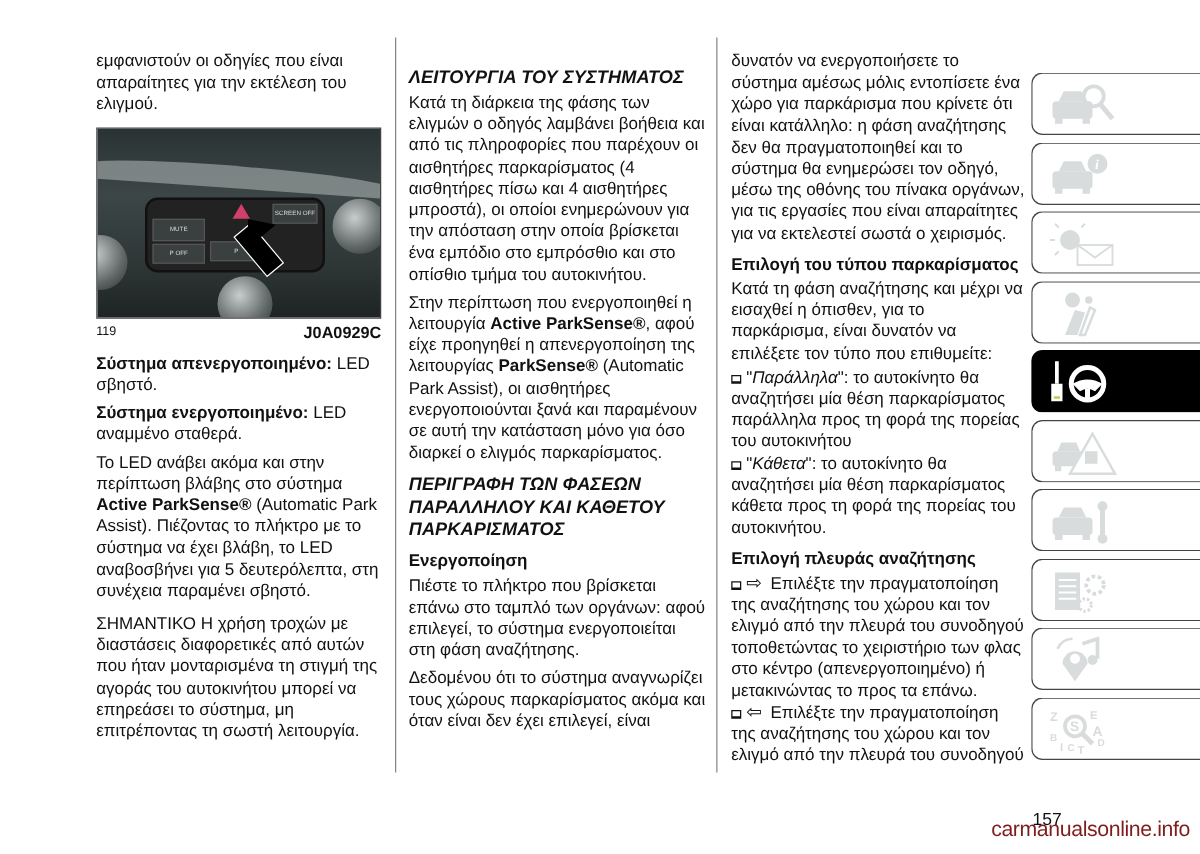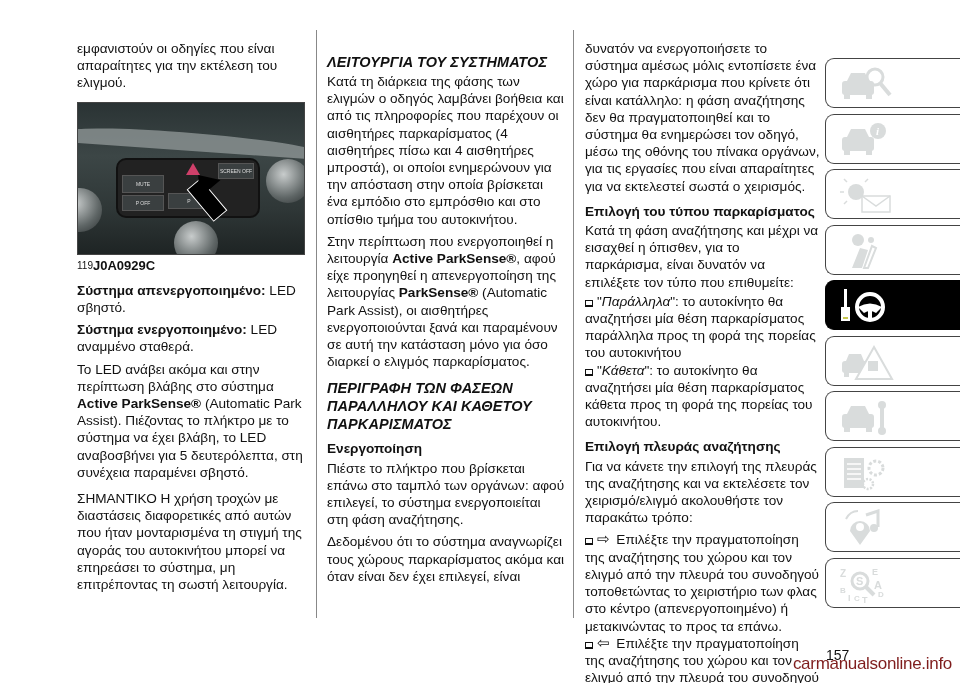--- a/index.html
+++ b/index.html
@@ -22,21 +22,21 @@
     background: linear-gradient(180deg, #2a3334 0%, #3c4646 35%, #2f3737 70%, #1e2424 100%);
     overflow: hidden; border: 1px solid #444;
   }
   .photo .dash { position: absolute; left: -10px; top: 30px; width: 250px; height: 18px; background: #8d9595; border-radius: 40% 60% 0 0; opacity: .8; transform: skewY(4deg); }
   .photo .panel { position: absolute; left: 38px; top: 55px; width: 140px; height: 56px; background: #222; border-radius: 10px; border: 2px solid #111; }
   .photo .btn { position: absolute; background: #3a3f40; color: #ddd; font-size: 5px; text-align: center; border: 1px solid #555; }
   .photo .knob { position: absolute; width: 44px; height: 44px; border-radius: 50%; background: radial-gradient(circle at 40% 35%, #c8cccc, #5f6666 60%, #2a2f30); }
   .photo .hazard { position: absolute; left: 108px; top: 60px; width: 0; height: 0; border-left: 7px solid transparent; border-right: 7px solid transparent; border-bottom: 12px solid #d0406a; }
   .photo .arrow { position: absolute; left: 120px; top: 76px; width: 16px; height: 40px; background: #000; transform: rotate(-40deg); border: 1px solid #fff; }
   .photo .arrowhead { position: absolute; left: 112px; top: 70px; width: 0; height: 0; border-left: 14px solid transparent; border-right: 14px solid transparent; border-bottom: 18px solid #000; transform: rotate(-40deg); }
-  .caption { display: flex; font-size: 10px; margin-bottom: 8px; }
+  .caption { display: flex; justify-content: space-between; font-size: 10px; margin-bottom: 8px; }
   .caption .code { font-weight: bold; font-size: 13px; }
   .box { display: inline-block; width: 8px; height: 7px; border: 1.3px solid #111; border-bottom-width: 2px; vertical-align: -1px; margin-right: 4px; box-sizing: border-box; }
   .arr { display: inline-block; font-size: 15px; line-height: 12px; margin-right: 3px; }
   .tabs { position: absolute; left: 825px; top: 58px; width: 135px; }
   .tab {
     position: relative; height: 50px; margin-bottom: 5.5px; border: 1.3px solid #444; border-right: none;
     border-radius: 9px 0 0 9px; background: #fff; box-sizing: border-box;
   }
   .tab svg { position: absolute; left: 12px; top: 6px; }
   .tab.active { background: #000; border-color: #000; }
@@ -87,21 +87,20 @@
   <p>Δεδομένου ότι το σύστημα αναγνωρίζει τους χώρους παρκαρίσματος ακόμα και όταν είναι δεν έχει επιλεγεί, είναι</p>
 </div>
 
 <div class="col col3">
   <p style="margin-bottom:8px;">δυνατόν να ενεργοποιήσετε το σύστημα αμέσως μόλις εντοπίσετε ένα χώρο για παρκάρισμα που κρίνετε ότι είναι κατάλληλο: η φάση αναζήτησης δεν θα πραγματοποιηθεί και το σύστημα θα ενημερώσει τον οδηγό, μέσω της οθόνης του πίνακα οργάνων, για τις εργασίες που είναι απαραίτητες για να εκτελεστεί σωστά ο χειρισμός.</p>
   <div class="h-sub">Επιλογή του τύπου παρκαρίσματος</div>
   <p style="margin-bottom:2px;">Κατά τη φάση αναζήτησης και μέχρι να εισαχθεί η όπισθεν, για το παρκάρισμα, είναι δυνατόν να επιλέξετε τον τύπο που επιθυμείτε:</p>
   <p style="margin-bottom:0;"><span class="box"></span>"<span class="ital">Παράλληλα</span>"<span>: το αυτοκίνητο θα αναζητήσει μία θέση παρκαρίσματος παράλληλα προς τη φορά της πορείας του αυτοκινήτου</span></p>
   <p style="margin-bottom:8px;"><span class="box"></span>"<span class="ital">Κάθετα</span>"<span>: το αυτοκίνητο θα αναζητήσει μία θέση παρκαρίσματος κάθετα προς τη φορά της πορείας του αυτοκινήτου.</span></p>
   <div class="h-sub">Επιλογή πλευράς αναζήτησης</div>
-  <p>Για να κάνετε την επιλογή της πλευράς της αναζήτησης και να εκτελέσετε τον χειρισμό/ελιγμό ακολουθήστε τον παρακάτω τρόπο:</p>
   <p style="margin-bottom:0;"><span class="box"></span><span class="arr">⇨</span><span> Επιλέξτε την πραγματοποίηση της αναζήτησης του χώρου και τον ελιγμό από την πλευρά του συνοδηγού τοποθετώντας το χειριστήριο των φλας στο κέντρο (απενεργοποιημένο) ή μετακινώντας το προς τα επάνω.</span></p>
   <p><span class="box"></span><span class="arr">⇦</span><span> Επιλέξτε την πραγματοποίηση της αναζήτησης του χώρου και τον ελιγμό από την πλευρά του συνοδηγού</span></p>
 </div>
 
 <div class="tabs">
   <div class="tab">
     <svg width="60" height="38" viewBox="0 0 60 38">
         <g fill="#d9dcdc">
           <rect x="4" y="16" width="32" height="14" rx="3"></rect>
           <path d="M9 16 L13 8 H27 L31 16Z"></path>

